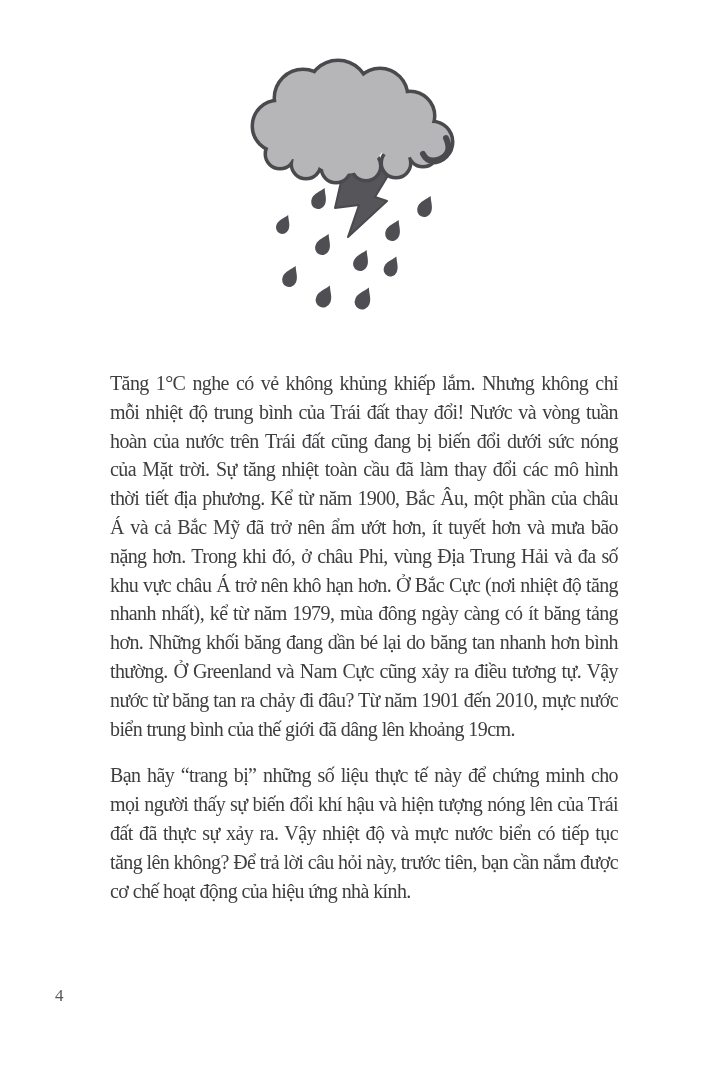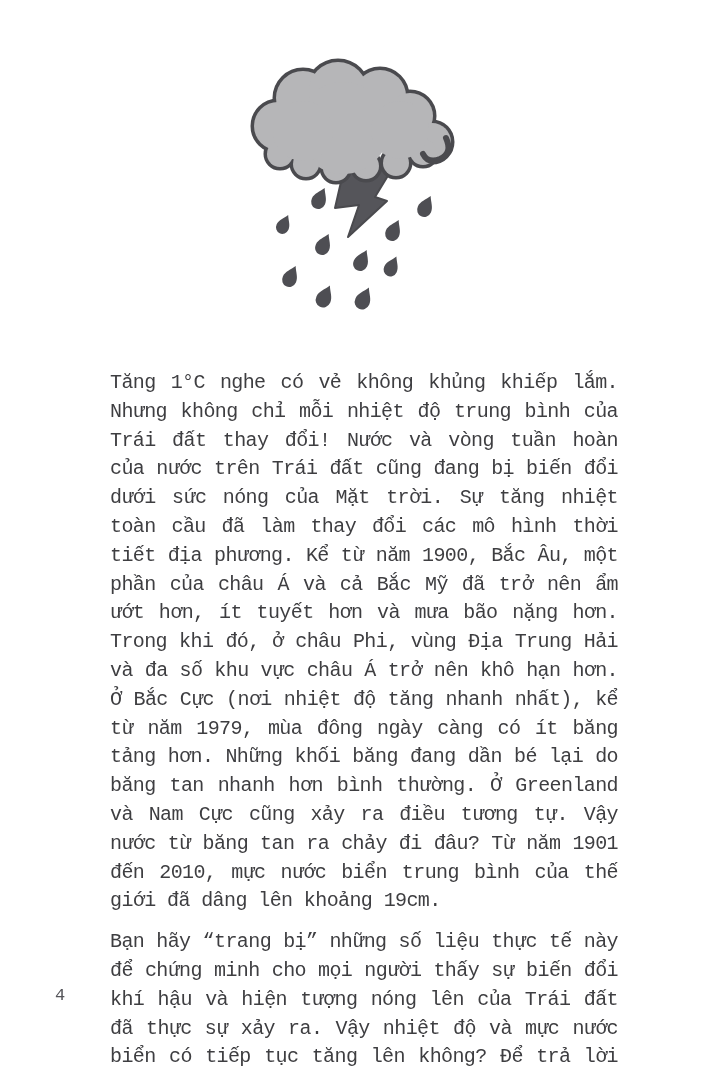--- a/index.html
+++ b/index.html
@@ -11,21 +11,21 @@
     --bolt-fill: #55555a;
     --drop-fill: #4e4e53;
   }
   * { box-sizing: border-box; }
   html, body { margin: 0; padding: 0; background: #fff; }
   .page {
     position: relative;
     width: 725px;
     height: 1066px;
     background: var(--bg);
-    font-family: Liberation Mono, monospace;
+    font-family: Liberation Serif, serif;
     overflow: hidden;
   }
   .illustration {
     position: absolute;
     left: 248px;
     top: 56px;
     width: 212px;
     height: 262px;
   }
   .illustration svg { width: 100%; height: 100%; display: block; }
@@ -53,21 +53,21 @@
     left: 110px;
     top: 369px;
     width: 508px;
     color: var(--text);
     font-size: 20px;
     letter-spacing: -0.6px;
     line-height: 28.8px;
     text-align: justify;
   }
   .text-block p { margin: 0; }
-  .text-block p + p { margin-top: 12px; }
+  .text-block p + p { margin-top: 18px; }
   .page-number {
     position: absolute;
     left: 55px;
     top: 986px;
     font-size: 17px;
     color: var(--pagenum);
   }
 </style>
 </head>
 <body>

